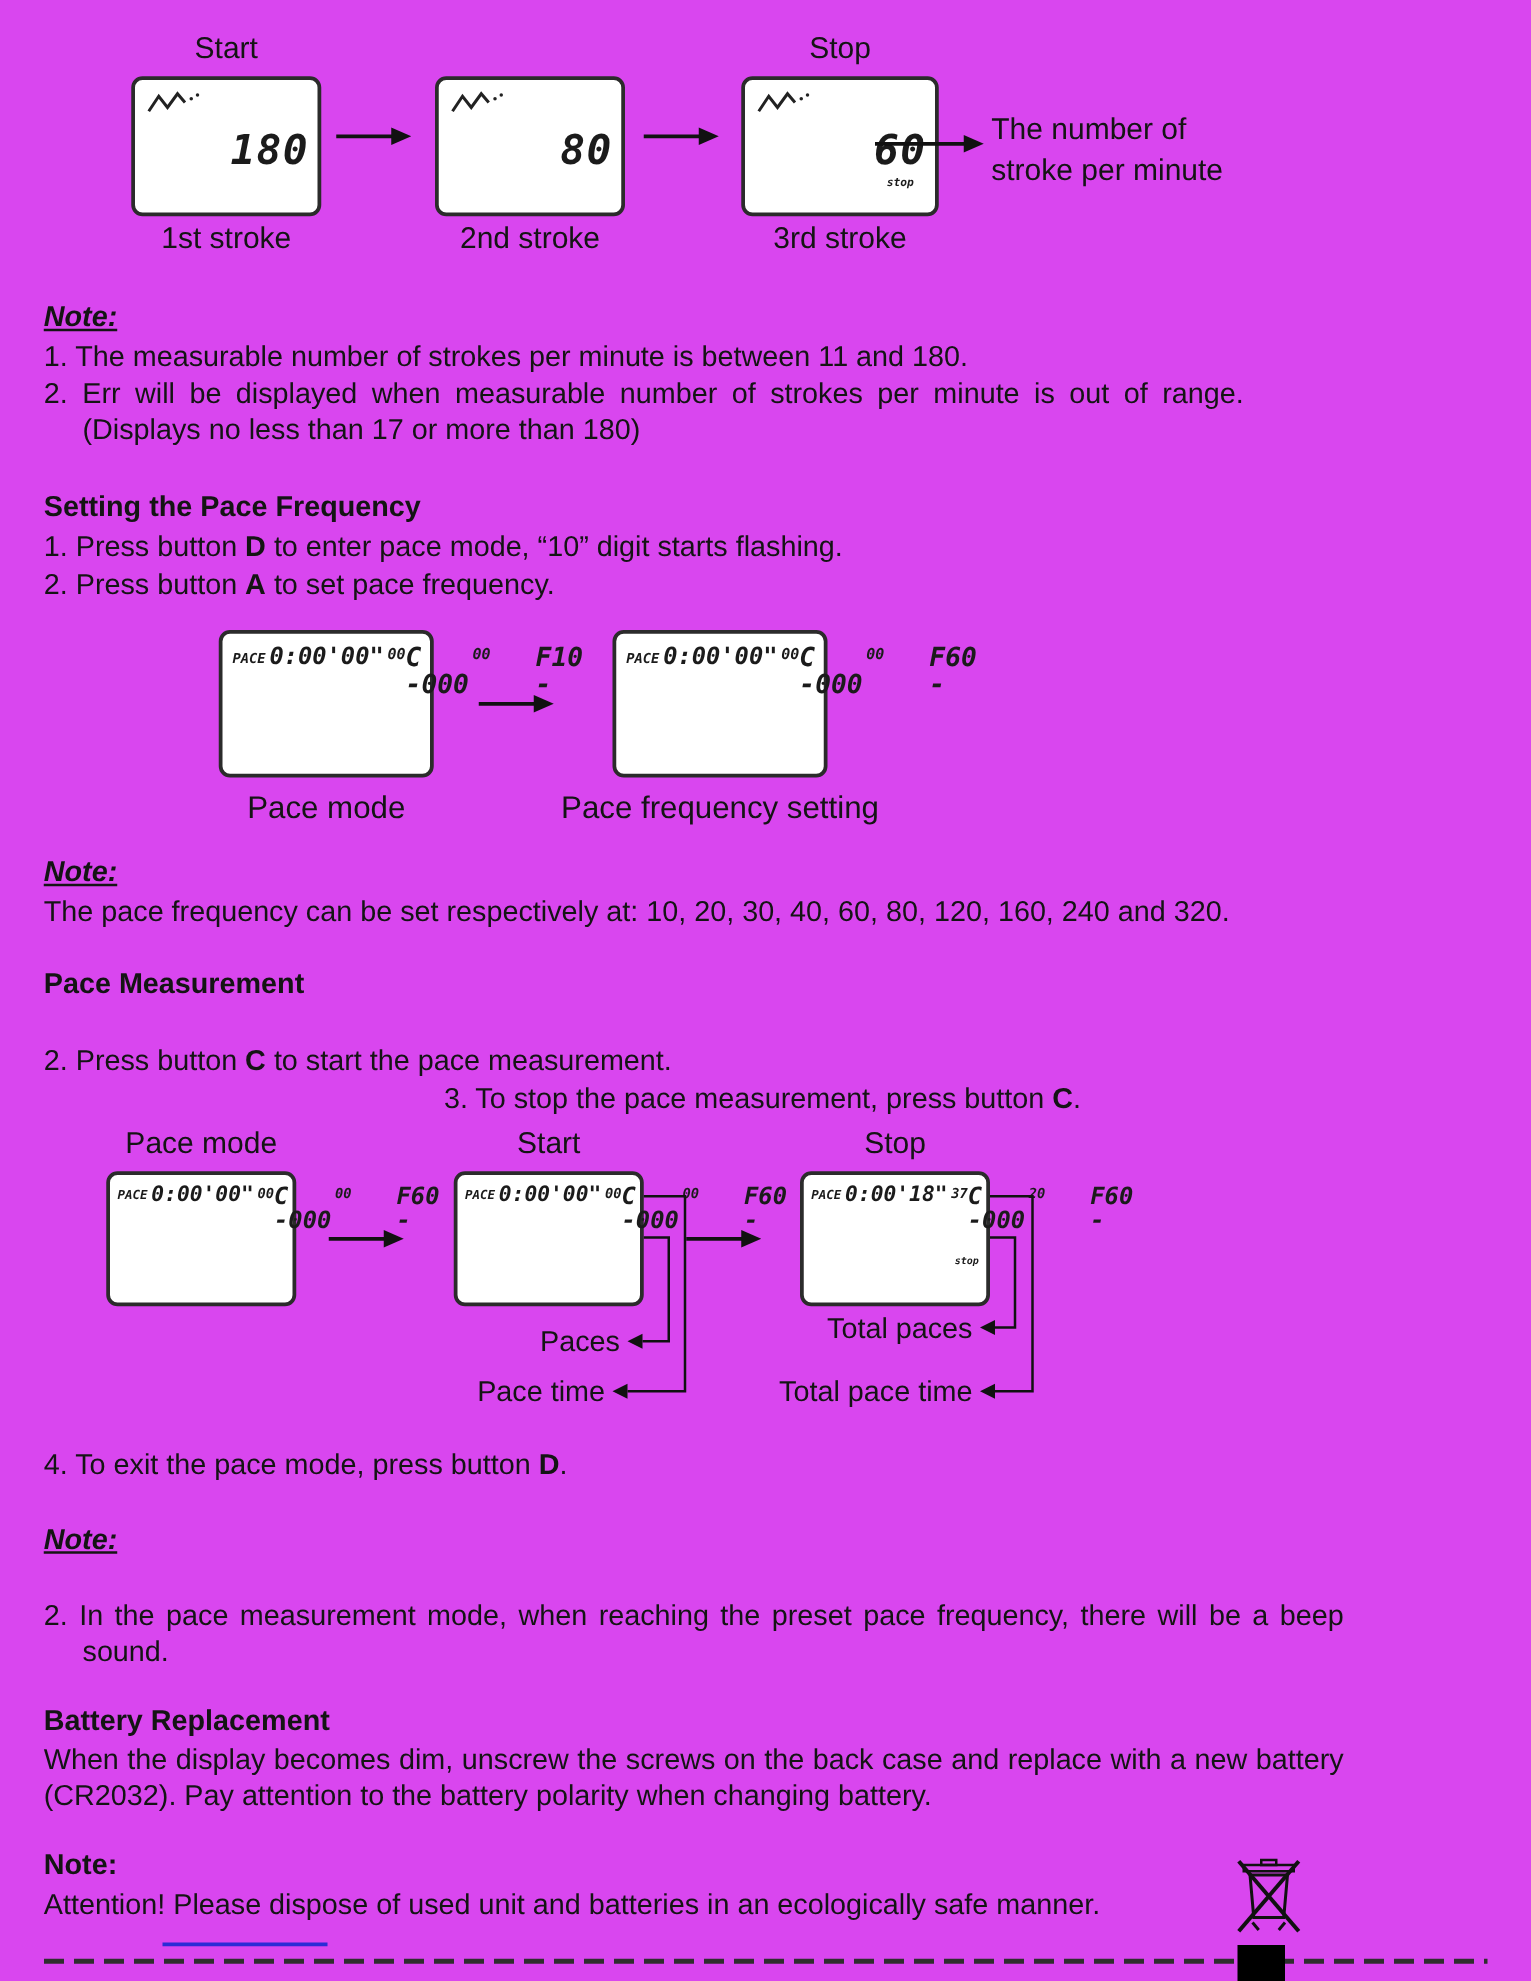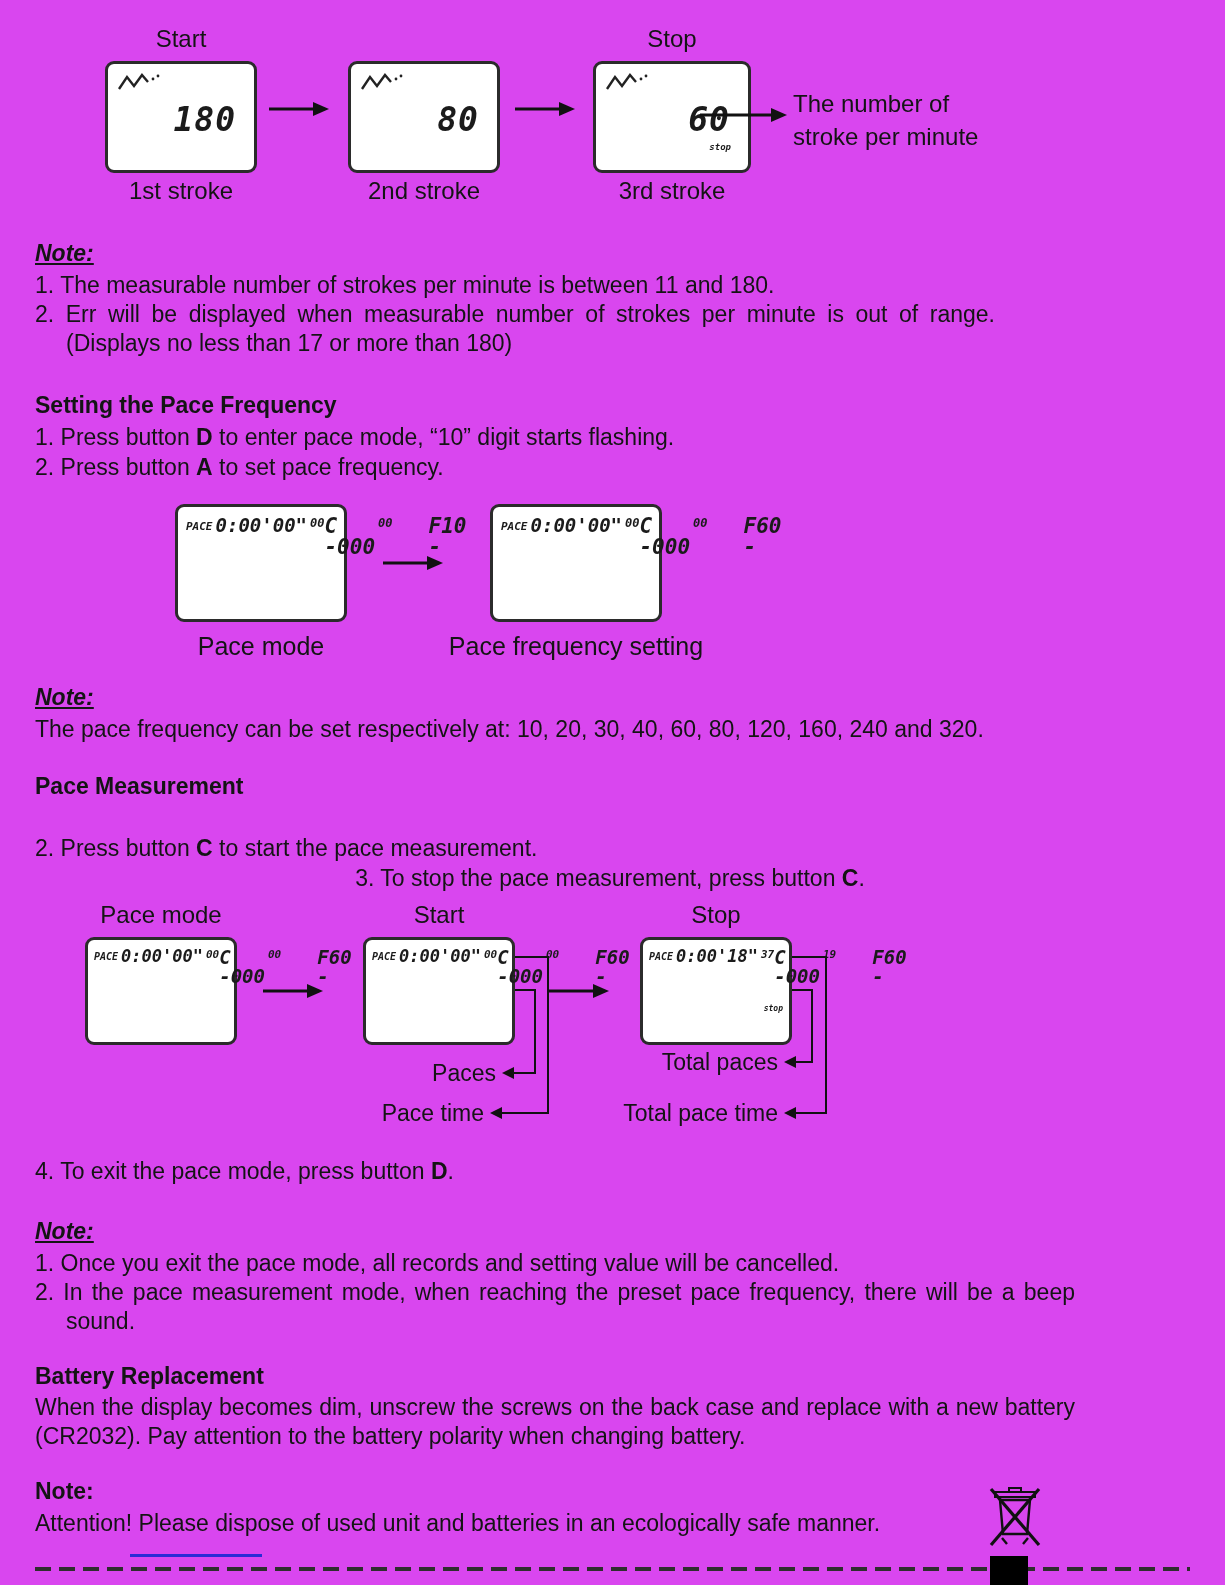--- a/index.html
+++ b/index.html
@@ -18,21 +18,21 @@
   .cap-lg { font-size:25px; text-align:center; }
   .ann { font-size:24px; line-height:33px; }
   .callout-lbl { font-size:23px; line-height:28px; text-align:right; }
 
   .lcd-box { position:absolute; background:#fff; border:3px solid #2b2b2b; border-radius:9px; }
   .lcd-font { font-family:"DejaVu Sans Mono", monospace; font-weight:bold; font-style:italic; color:#1b1b1b; }
 
   .lcd-top { width:152px; height:112px; }
   .lcd-top-w { width:158px; height:112px; }
   .wave { position:absolute; top:8px; left:9px; }
-  .big-num { position:absolute; top:36px; right:18px; font-size:33px; letter-spacing:1px; }
+  .big-num { position:absolute; top:36px; right:7px; font-size:33px; letter-spacing:1px; }
   .stop-ind { position:absolute; top:78px; right:17px; font-size:9px; }
 
   .lcd3 { display:flex; flex-direction:row; justify-content:space-between; }
   .lcd3-lg { width:172px; height:118px; padding:9px 8px 8px 8px; }
   .lcd3-sm { width:152px; height:108px; padding:8px 6px 7px 6px; }
   .lcd-row { display:flex; align-items:flex-start; }
   .row1 { gap:3px; }
   .row2 { justify-content:flex-end; padding-right:9px; gap:3px; }
   .row3 { justify-content:space-between; padding:0 13px 1px 27px; }
   .main { line-height:1; }
@@ -221,21 +221,21 @@
     </svg>
 
     <div class="lcd-box lcd3 lcd3-sm" style="left:640px;top:42px;">
       <div class="lcd-row row1">
         <span class="mode lcd-font">PACE</span>
         <span class="main lcd-font">0:00'18"</span>
         <span class="small lcd-font">37</span>
       </div>
       <div class="lcd-row row2">
         <span class="main lcd-font">C -000</span>
-        <span class="small lcd-font">19</span>
+        <span class="small lcd-font">20</span>
       </div>
       <div class="lcd-row row3">
         <span class="main lcd-font">F -</span>
         <span class="main lcd-font">60</span>
       </div>
       <div class="stop-ind3 lcd-font">stop</div>
     </div>
 
     <svg class="abs" style="left:0;top:0;" width="850" height="245" viewBox="0 0 850 245">
       <path d="M515,95 L535,95 L535,178 L514,178" fill="none" stroke="#111" stroke-width="2"></path>
@@ -252,21 +252,20 @@
     <div class="abs callout-lbl" style="left:300px;top:204px;width:184px;">Pace time</div>
     <div class="abs callout-lbl" style="left:590px;top:153px;width:188px;">Total paces</div>
     <div class="abs callout-lbl" style="left:540px;top:204px;width:238px;">Total pace time</div>
   </div>
 
   <div class="abs txt hang" style="left:35px;top:1157px;width:1150px;">
     <span>4. To exit the pace mode, press button </span><b>D</b><span>.</span>
   </div>
 
   <div class="abs note-title" style="left:35px;top:1218px;">Note:</div>
-  <div class="abs txt hang" style="left:35px;top:1249px;width:1150px;">1. Once you exit the pace mode, all records and setting value will be cancelled.</div>
   <div class="abs txt hang just" style="left:35px;top:1278px;width:1040px;">2. In the pace measurement mode, when reaching the preset pace frequency, there will be a beep sound.</div>
 
   <div class="abs heading" style="left:35px;top:1363px;">Battery Replacement</div>
   <div class="abs txt just" style="left:35px;top:1393px;width:1040px;">When the display becomes dim, unscrew the screws on the back case and replace with a new battery (CR2032). Pay attention to the battery polarity when changing battery.</div>
 
   <div class="abs note-title-plain" style="left:35px;top:1478px;">Note:</div>
   <div class="abs txt" style="left:35px;top:1509px;width:945px;">Attention! Please dispose of used unit and batteries in an ecologically safe manner.</div>
 
   <svg class="abs" style="left:988px;top:1486px;" width="54" height="62" viewBox="0 0 54 62">
     <rect x="21" y="2" width="12" height="4" fill="none" stroke="#111" stroke-width="2"></rect>

